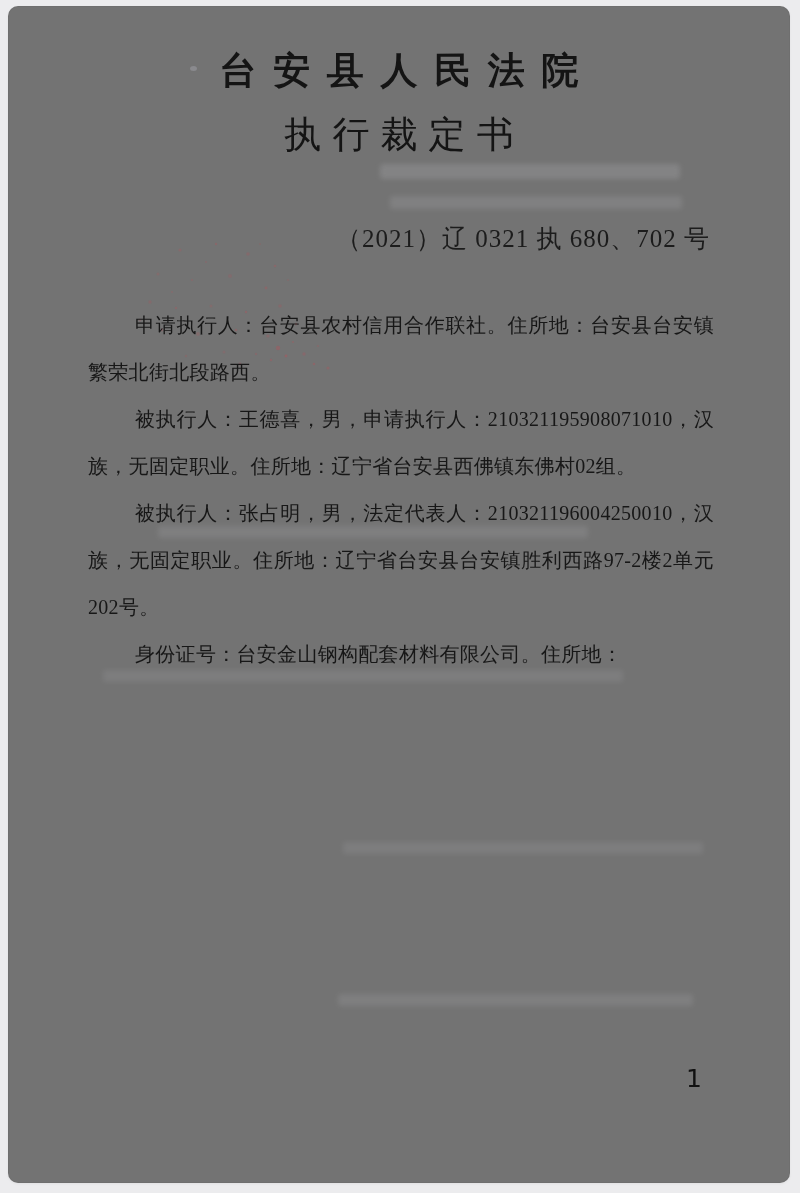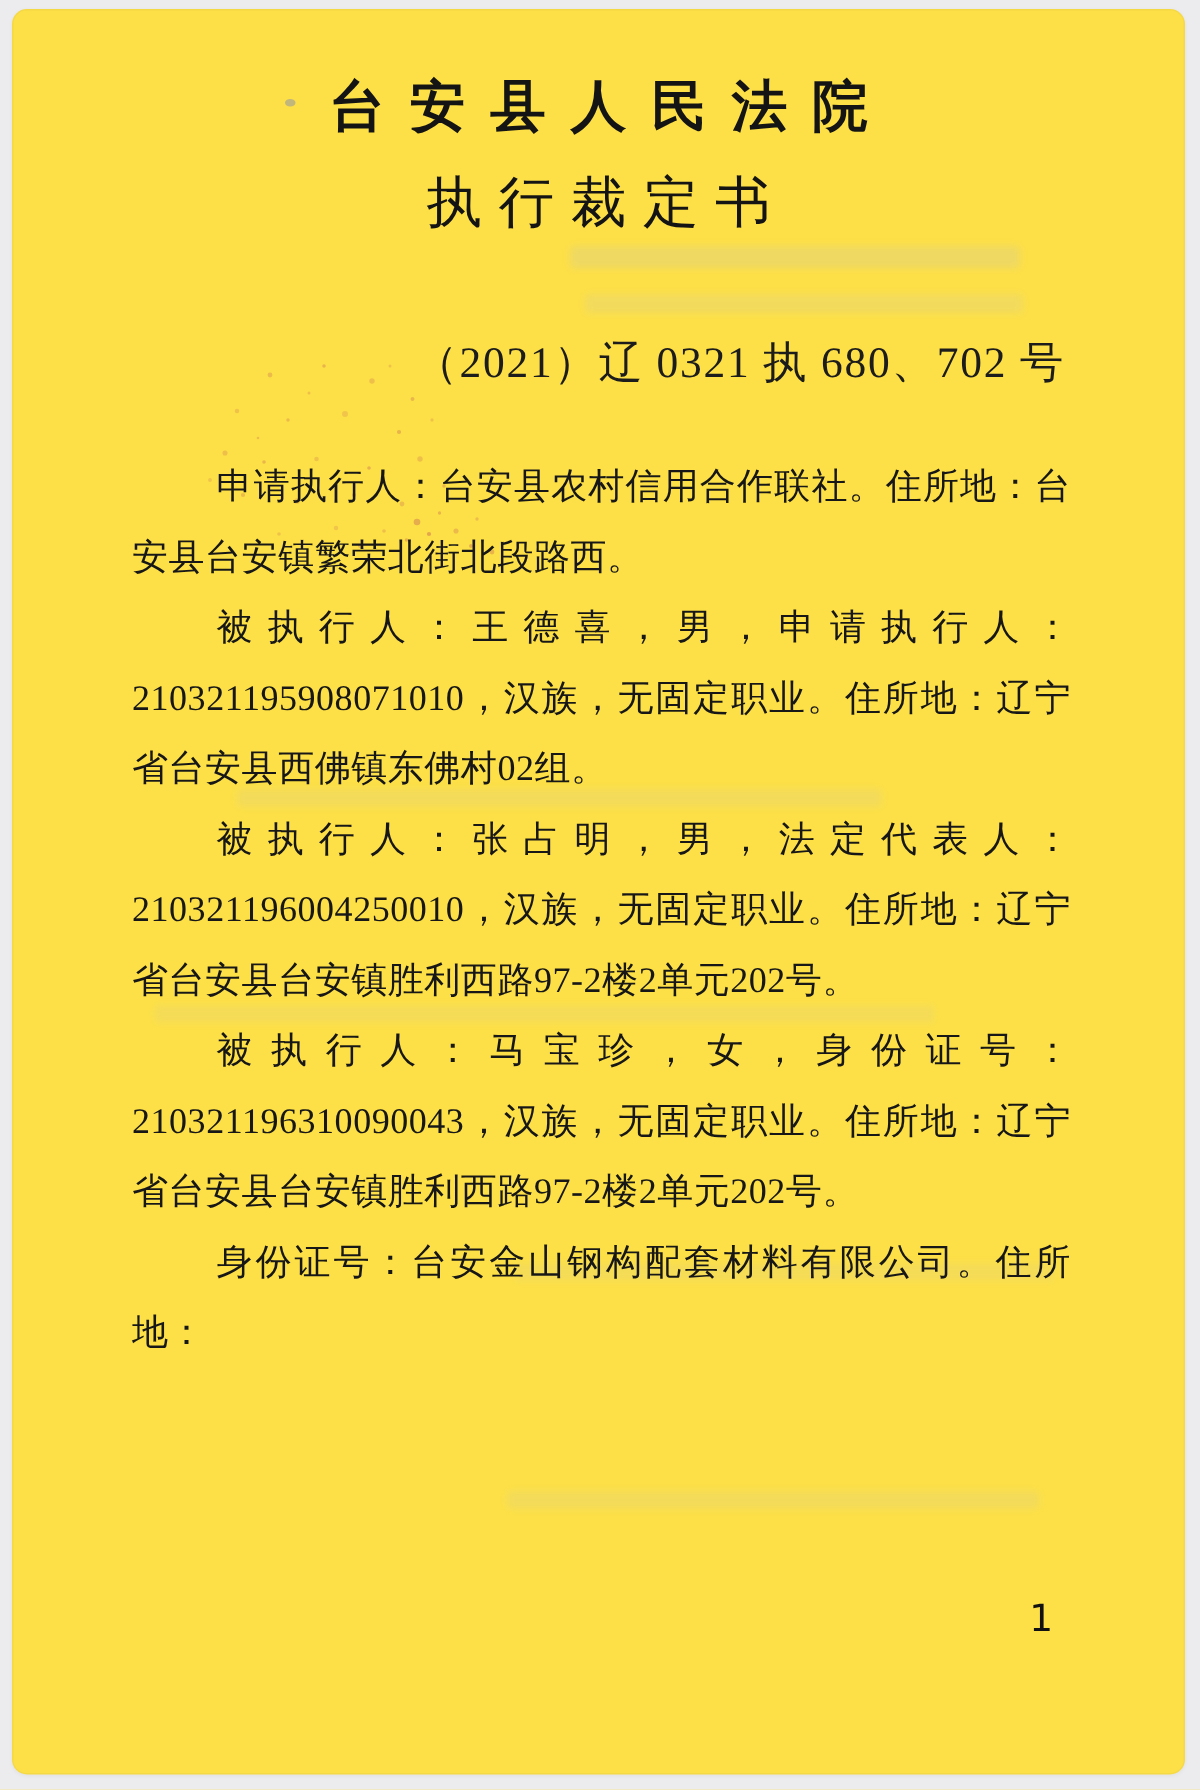--- a/index.html
+++ b/index.html
@@ -7,21 +7,21 @@
     padding: 0;
     width: 800px;
     height: 1193px;
     background: #ececee;
     font-family: "Liberation Serif", "DejaVu Serif", serif;
     overflow: hidden;
   }
   .page {
     position: absolute;
     left: 8px; top: 6px; right: 10px; bottom: 10px;
-    background: #fde047;
+    background: #737373;
     border-radius: 10px;
     box-shadow: 0 0 0 1px rgba(0,0,0,0.03) inset, 0 1px 3px rgba(0,0,0,0.05);
     color: #1a1a1a;
   }
   .court-name {
     position: absolute;
     top: 40px; left: 0; right: 0;
     margin: 0;
     text-align: center;
     font-size: 37px;
@@ -37,29 +37,29 @@
     text-align: center;
     font-size: 37px;
     font-weight: normal;
     letter-spacing: 0.30em;
     text-indent: 0.30em;
     color: #141414;
   }
   .case-number {
     position: absolute;
     top: 216px; right: 80px;
-    font-size: 29px;
+    font-size: 25px;
     letter-spacing: 0.04em;
     color: #1c1c1c;
   }
   .doc-body {
     position: absolute;
     top: 296px; left: 80px;
     width: 626px;
-    font-size: 24px;
+    font-size: 20px;
     line-height: 47px;
     text-align: justify;
     color: #171717;
   }
   .doc-body p {
     margin: 0;
     text-indent: 2.35em;
     letter-spacing: 0.015em;
   }
   .page-number {
@@ -154,18 +154,17 @@
   </svg>
 
   <h1 class="court-name">台安县人民法院</h1>
   <h2 class="doc-title">执行裁定书</h2>
   <div class="case-number">（2021）辽 0321 执 680、702 号</div>
 
   <div class="doc-body">
     <p>申请执行人：台安县农村信用合作联社。住所地：台安县台安镇繁荣北街北段路西。</p>
     <p>被执行人：王德喜，男，申请执行人：210321195908071010，汉族，无固定职业。住所地：辽宁省台安县西佛镇东佛村02组。</p>
     <p>被执行人：张占明，男，法定代表人：210321196004250010，汉族，无固定职业。住所地：辽宁省台安县台安镇胜利西路97-2楼2单元202号。</p>
-    <p>被执行人：马宝珍，女，身份证号：210321196310090043，汉族，无固定职业。住所地：辽宁省台安县台安镇胜利西路97-2楼2单元202号。</p>
     <p>身份证号：台安金山钢构配套材料有限公司。住所地：</p>
   </div>
 
   <div class="page-number">1</div>
 </div>
 
 </body></html>

